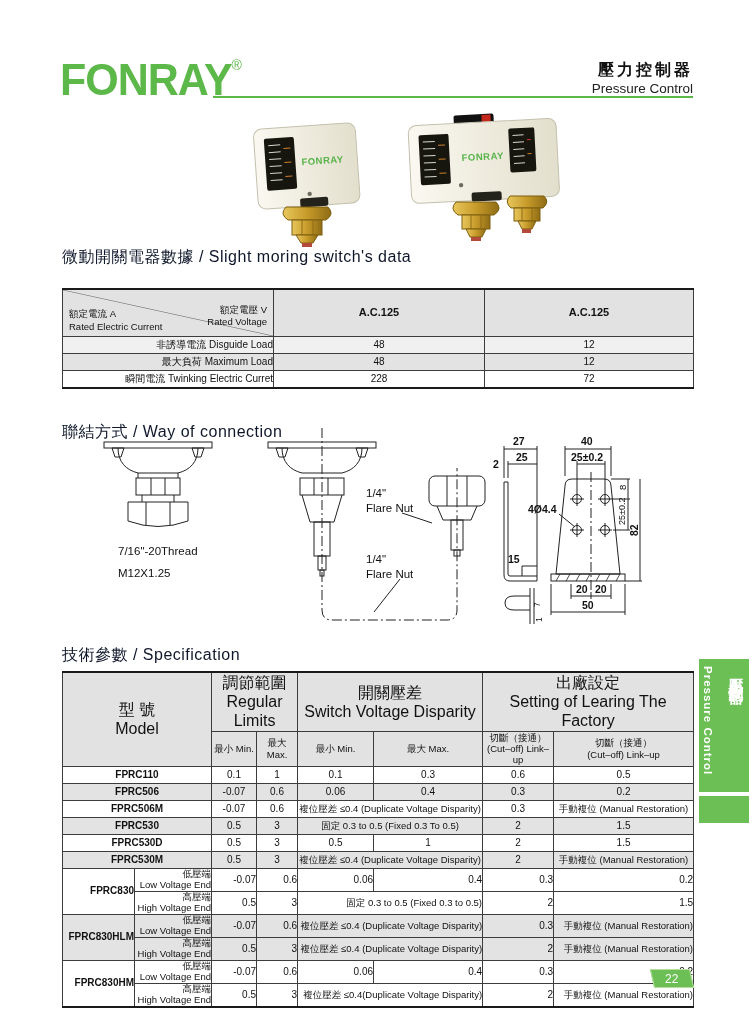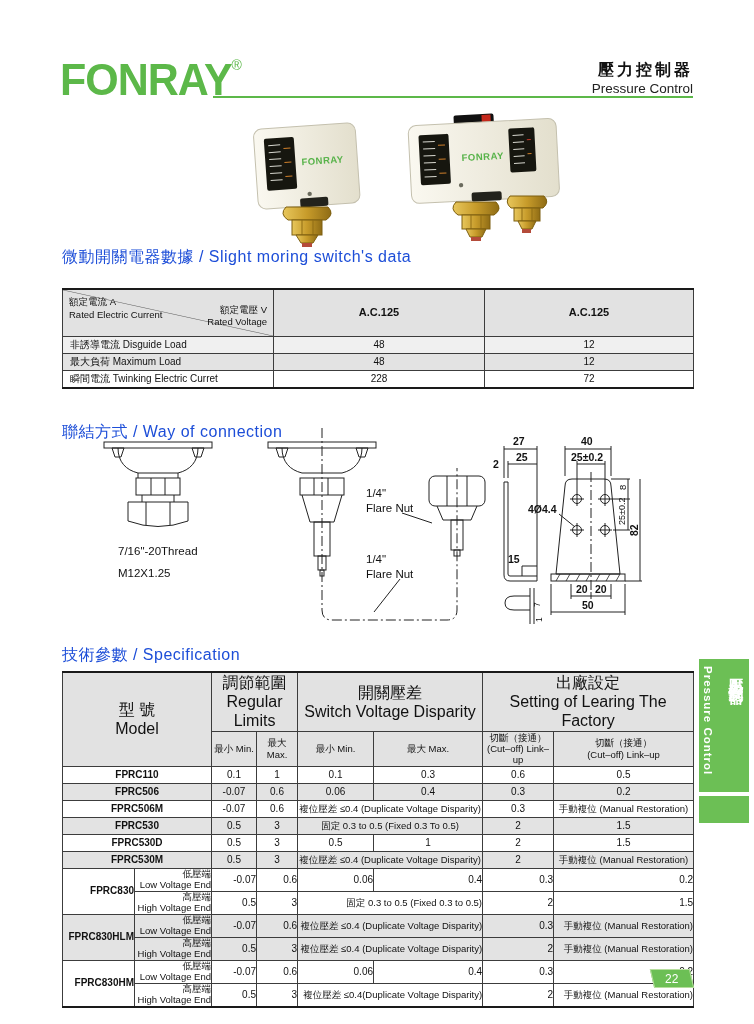--- a/index.html
+++ b/index.html
@@ -6,38 +6,38 @@
   .page{position:relative;width:754px;height:1024px;background:#ffffff;overflow:hidden;
         font-family:"Liberation Sans",sans-serif;color:#1a1a1a;}
   
   .logo{position:absolute;left:60px;top:54px;font-size:43px;font-weight:bold;
         color:#5cb849;letter-spacing:-1px;transform:scaleY(1.05);transform-origin:top left;}
   .logo sup{font-size:14px;font-weight:normal;vertical-align:24px;letter-spacing:0;}
   .header-rule{position:absolute;left:213px;top:96px;width:480px;height:2px;background:#5cb849;}
   .h-zh{position:absolute;right:61px;top:60px;font-size:16px;font-weight:bold;letter-spacing:3px;color:#111;}
   .h-en{position:absolute;right:61px;top:81px;font-size:13.5px;color:#222;}
   
-  .sec-title{position:absolute;left:62px;font-size:16px;color:#1d4ed8;letter-spacing:0.5px;}
+  .sec-title{position:absolute;left:62px;font-size:16px;color:#0f172a;letter-spacing:0.5px;}
   
   table{border-collapse:collapse;table-layout:fixed;position:absolute;left:62px;width:631px;
         font-size:10px;color:#111;}
   td{border:1px solid #3c3c3c;padding:0;text-align:center;vertical-align:middle;line-height:1.2;
      overflow:hidden;}
   .w{background:#ffffff;}
   .g{background:#e3e3e3;}
   
   .t1{top:288px;border-top:2px solid #1a1a1a;border-bottom:2px solid #1a1a1a;}
   .t1 .hdr td{height:46px;background:#e2e2e2;}
   .t1 .acv{font-weight:bold;font-size:11px;}
   .t1 tr.dr td{height:16px;}
-  .t1 .lbl{text-align:left;padding-left:7px;}
+  .t1 .lbl{text-align:right;padding-left:7px;}
   .diag{position:relative;}
   .diag svg{position:absolute;left:0;top:0;width:100%;height:100%;}
   .c-top{position:absolute;top:14px;right:6px;text-align:right;font-size:9.5px;line-height:1.3;}
-  .c-bot{position:absolute;bottom:15px;left:6px;text-align:left;font-size:9.5px;line-height:1.3;}
+  .c-bot{position:absolute;bottom:3px;left:6px;text-align:left;font-size:9.5px;line-height:1.3;}
   
   .t2{top:671px;border-top:2px solid #1a1a1a;border-bottom:2px solid #1a1a1a;font-size:10px;}
   .t2 .hr1 td{height:31px;background:#e2e2e2;font-size:16px;margin-top:44px;}
   .t2 .hr2 td{height:25px;background:#e2e2e2;font-size:9.5px;}
   .t2 tr.sr td{height:16px;}
   .t2 tr.gr td{height:22px;text-align:right;}
   .t2 .model{font-weight:bold;}
   .t2 .sub{font-size:9.5px;line-height:1.1;}
   .t2 .spanc{font-size:9.5px;}
   

